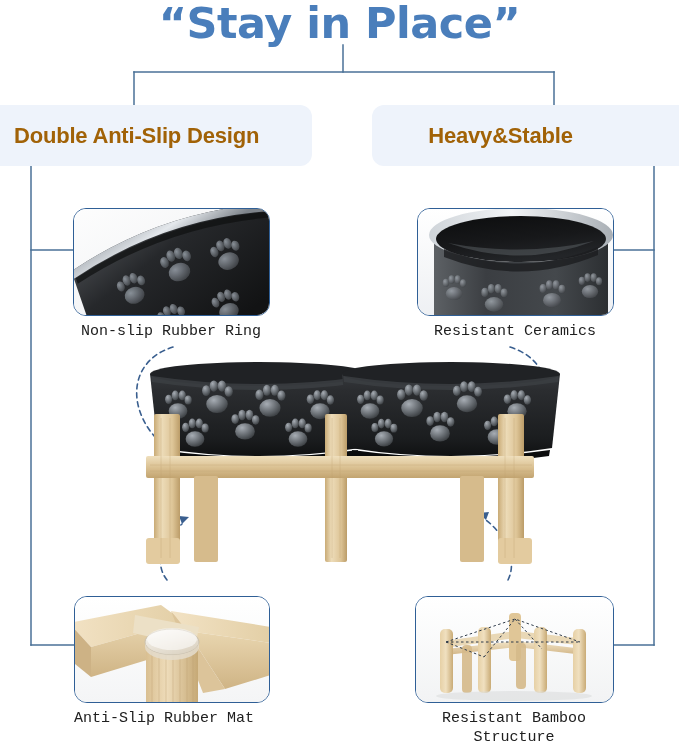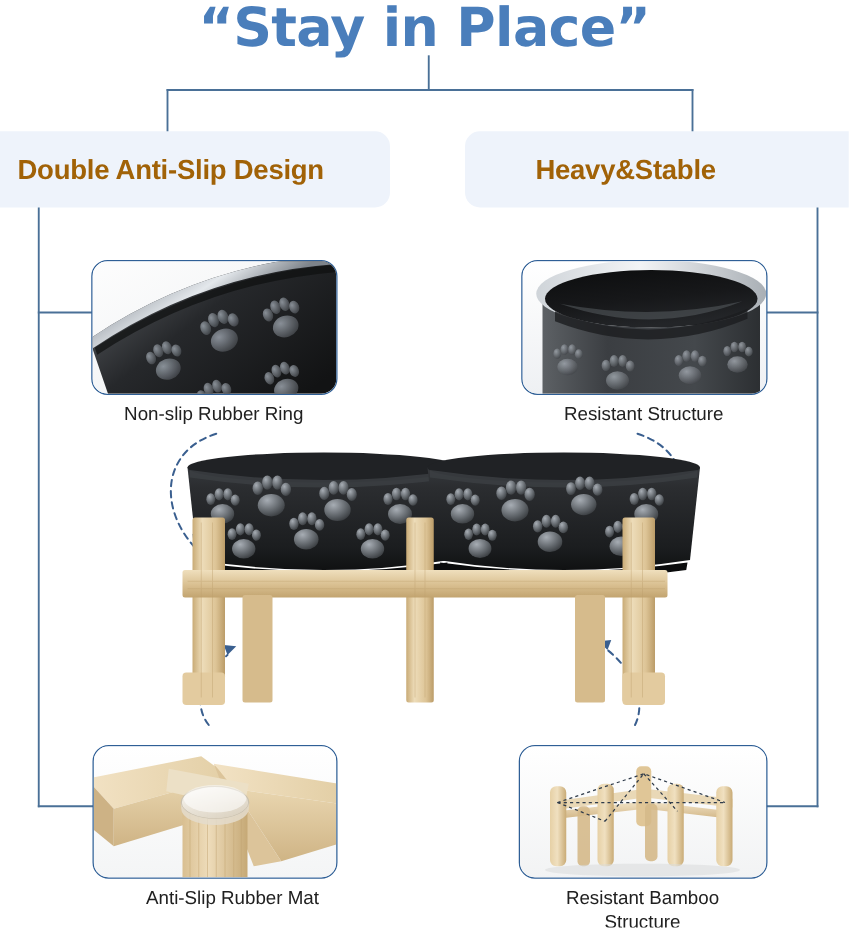--- a/index.html
+++ b/index.html
@@ -91,25 +91,25 @@
   #photo-card-br { left: 415px; top: 596px; width: 197px; height: 105px; }
   .photo-card svg { display: block; width: 100%; height: 100%; }
 
   
   .caption {
     position: absolute;
     text-align: center;
     font-size: 15px;
     color: #202020;
     line-height: 1.28;
-    font-family: Liberation Sans, sans-serif;
+    font-family: Liberation Mono, monospace;
   }
   #caption-tl { left: 56px;  top: 322px; width: 230px; }
   #caption-tr { left: 400px; top: 322px; width: 230px; }
-  #caption-bl { left: 71px;  top: 709px; width: 230px; }
+  #caption-bl { left: 49px;  top: 709px; width: 230px; }
   #caption-br { left: 399px; top: 709px; width: 230px; }
 
   
   #hero-product {
     position: absolute;
     left: 120px;
     top: 352px;
     width: 440px;
     height: 235px;
   }
@@ -422,21 +422,21 @@
         </g>
       </g>
     </svg>
   </div>
 
   <div class="caption" id="caption-tl">
     <div>Non-slip Rubber Ring</div>
   </div>
 
   <div class="caption" id="caption-tr">
-    <div>Resistant Structure</div>
+    <div>Resistant Ceramics</div>
   </div>
 
   <div class="caption" id="caption-bl">
     <div>Anti-Slip Rubber Mat</div>
   </div>
 
   <div class="caption" id="caption-br">
     <div>Resistant Bamboo</div>
     <div>Structure</div>
   </div>

